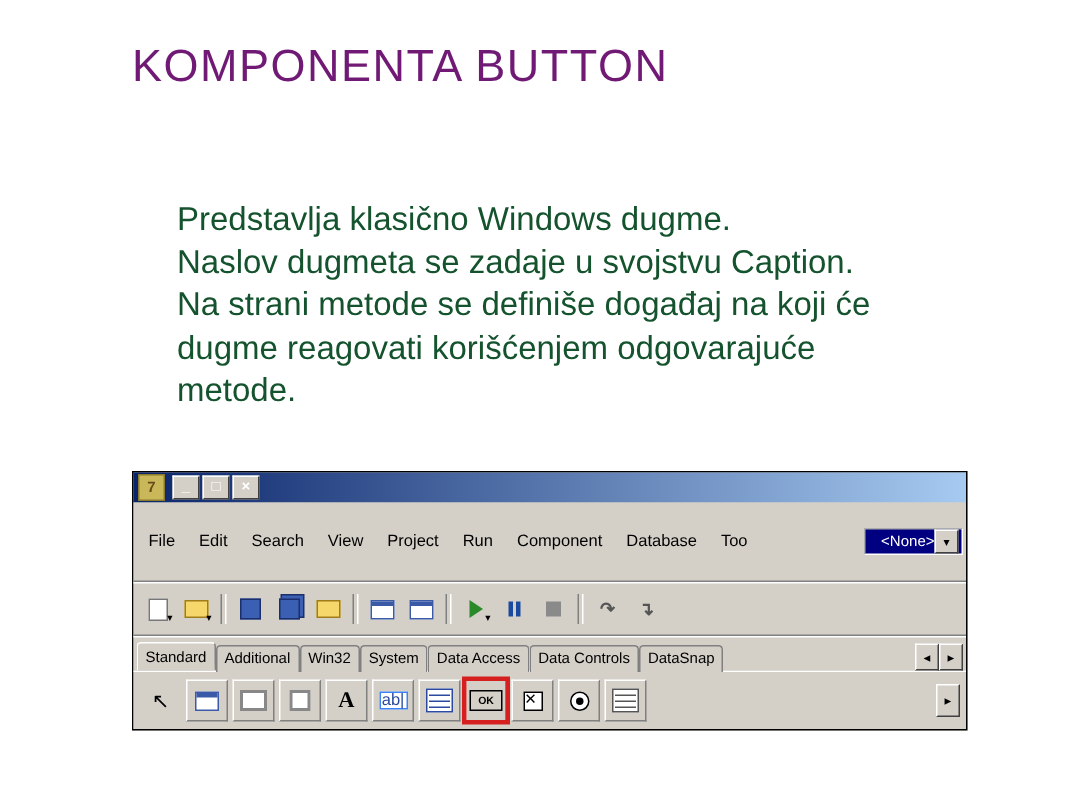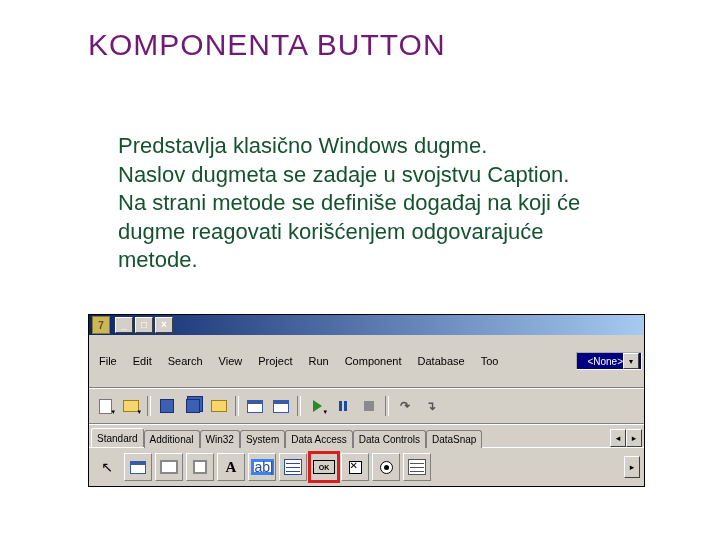--- a/index.html
+++ b/index.html
@@ -43,21 +43,21 @@
   .glyph-folder{width:14px;height:10px;background:#f6d76b;border:1px solid #a07c1a}
   .glyph-disk{width:12px;height:12px;background:#3b5fb3;border:1px solid #1a2f6b}
   .glyph-play{width:0;height:0;border-left:9px solid #2a8a2a;border-top:6px solid transparent;border-bottom:6px solid transparent}
   .glyph-pause{display:flex;gap:2px}
   .glyph-pause span{width:3px;height:10px;background:#1a4aa0}
   .glyph-stop{width:10px;height:10px;background:#8a8a8a}
   .glyph-arrow{font-weight:700;color:#555}
   .glyph-cursor{font-size:14px}
   .glyph-frame{width:14px;height:10px;border:2px solid #888;background:#fff}
   .glyph-label{font-family:"Times New Roman",serif;font-weight:700;font-size:15px}
-  .glyph-edit{width:16px;height:10px;background:#fff;border:3px solid #3b82f6;color:#2a4aa0;font-size:14px;display:flex;align-items:center;padding-left:1px}
+  .glyph-edit{width:16px;height:10px;background:#fff;border:1px solid #3b82f6;color:#2a4aa0;font-size:11px;display:flex;align-items:center;padding-left:1px}
   .glyph-memo{width:14px;height:12px;background:#fff;border:1px solid #2a4aa0;display:flex;flex-direction:column;justify-content:space-around;padding:1px}
   .glyph-memo i{height:1px;background:#2a4aa0}
   .glyph-check{width:11px;height:11px;border:1px solid #000;background:#fff;position:relative}
   .glyph-check::after{content:"✕";position:absolute;left:0;top:-2px;font-size:10px}
   .glyph-radio{width:11px;height:11px;border:1px solid #000;border-radius:50%;background:#fff;display:flex;align-items:center;justify-content:center}
   .glyph-radio i{width:5px;height:5px;background:#000;border-radius:50%}
   .glyph-list{width:14px;height:12px;background:#fff;border:1px solid #555;display:flex;flex-direction:column;justify-content:space-around;padding:1px}
   .glyph-list i{height:1px;background:#555}
   .glyph-window{width:14px;height:11px;border:1px solid #3a5aa8;background:#fff}
   .glyph-window::before{content:"";display:block;height:3px;background:#3a5aa8}

